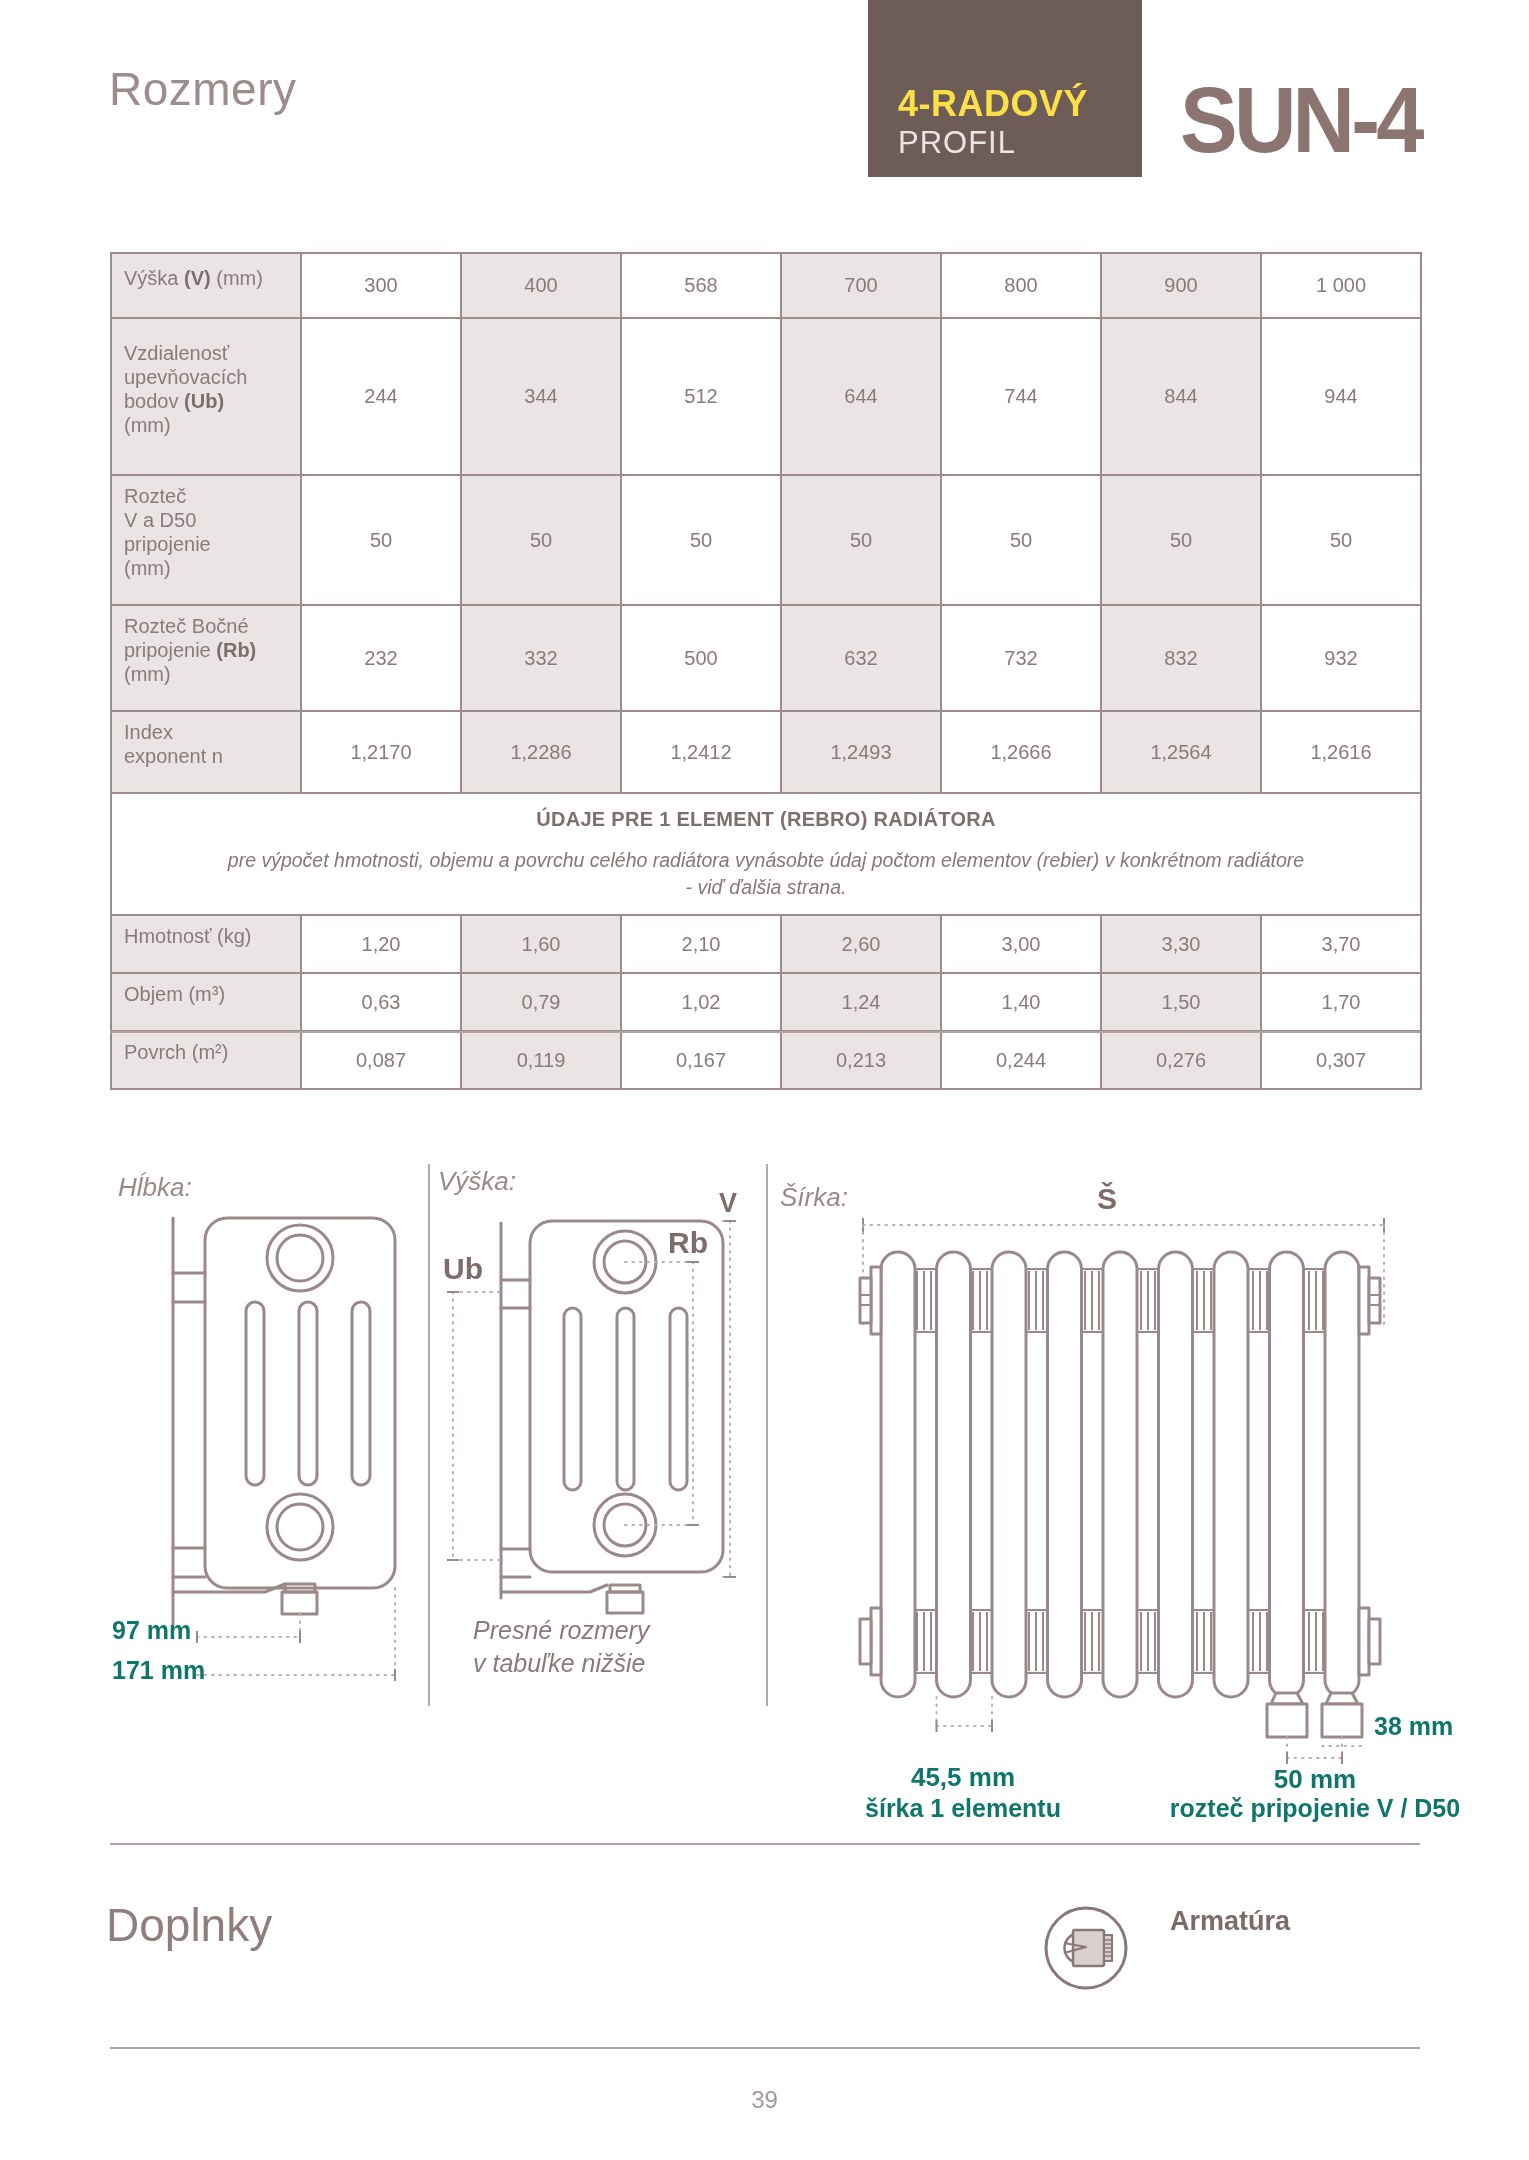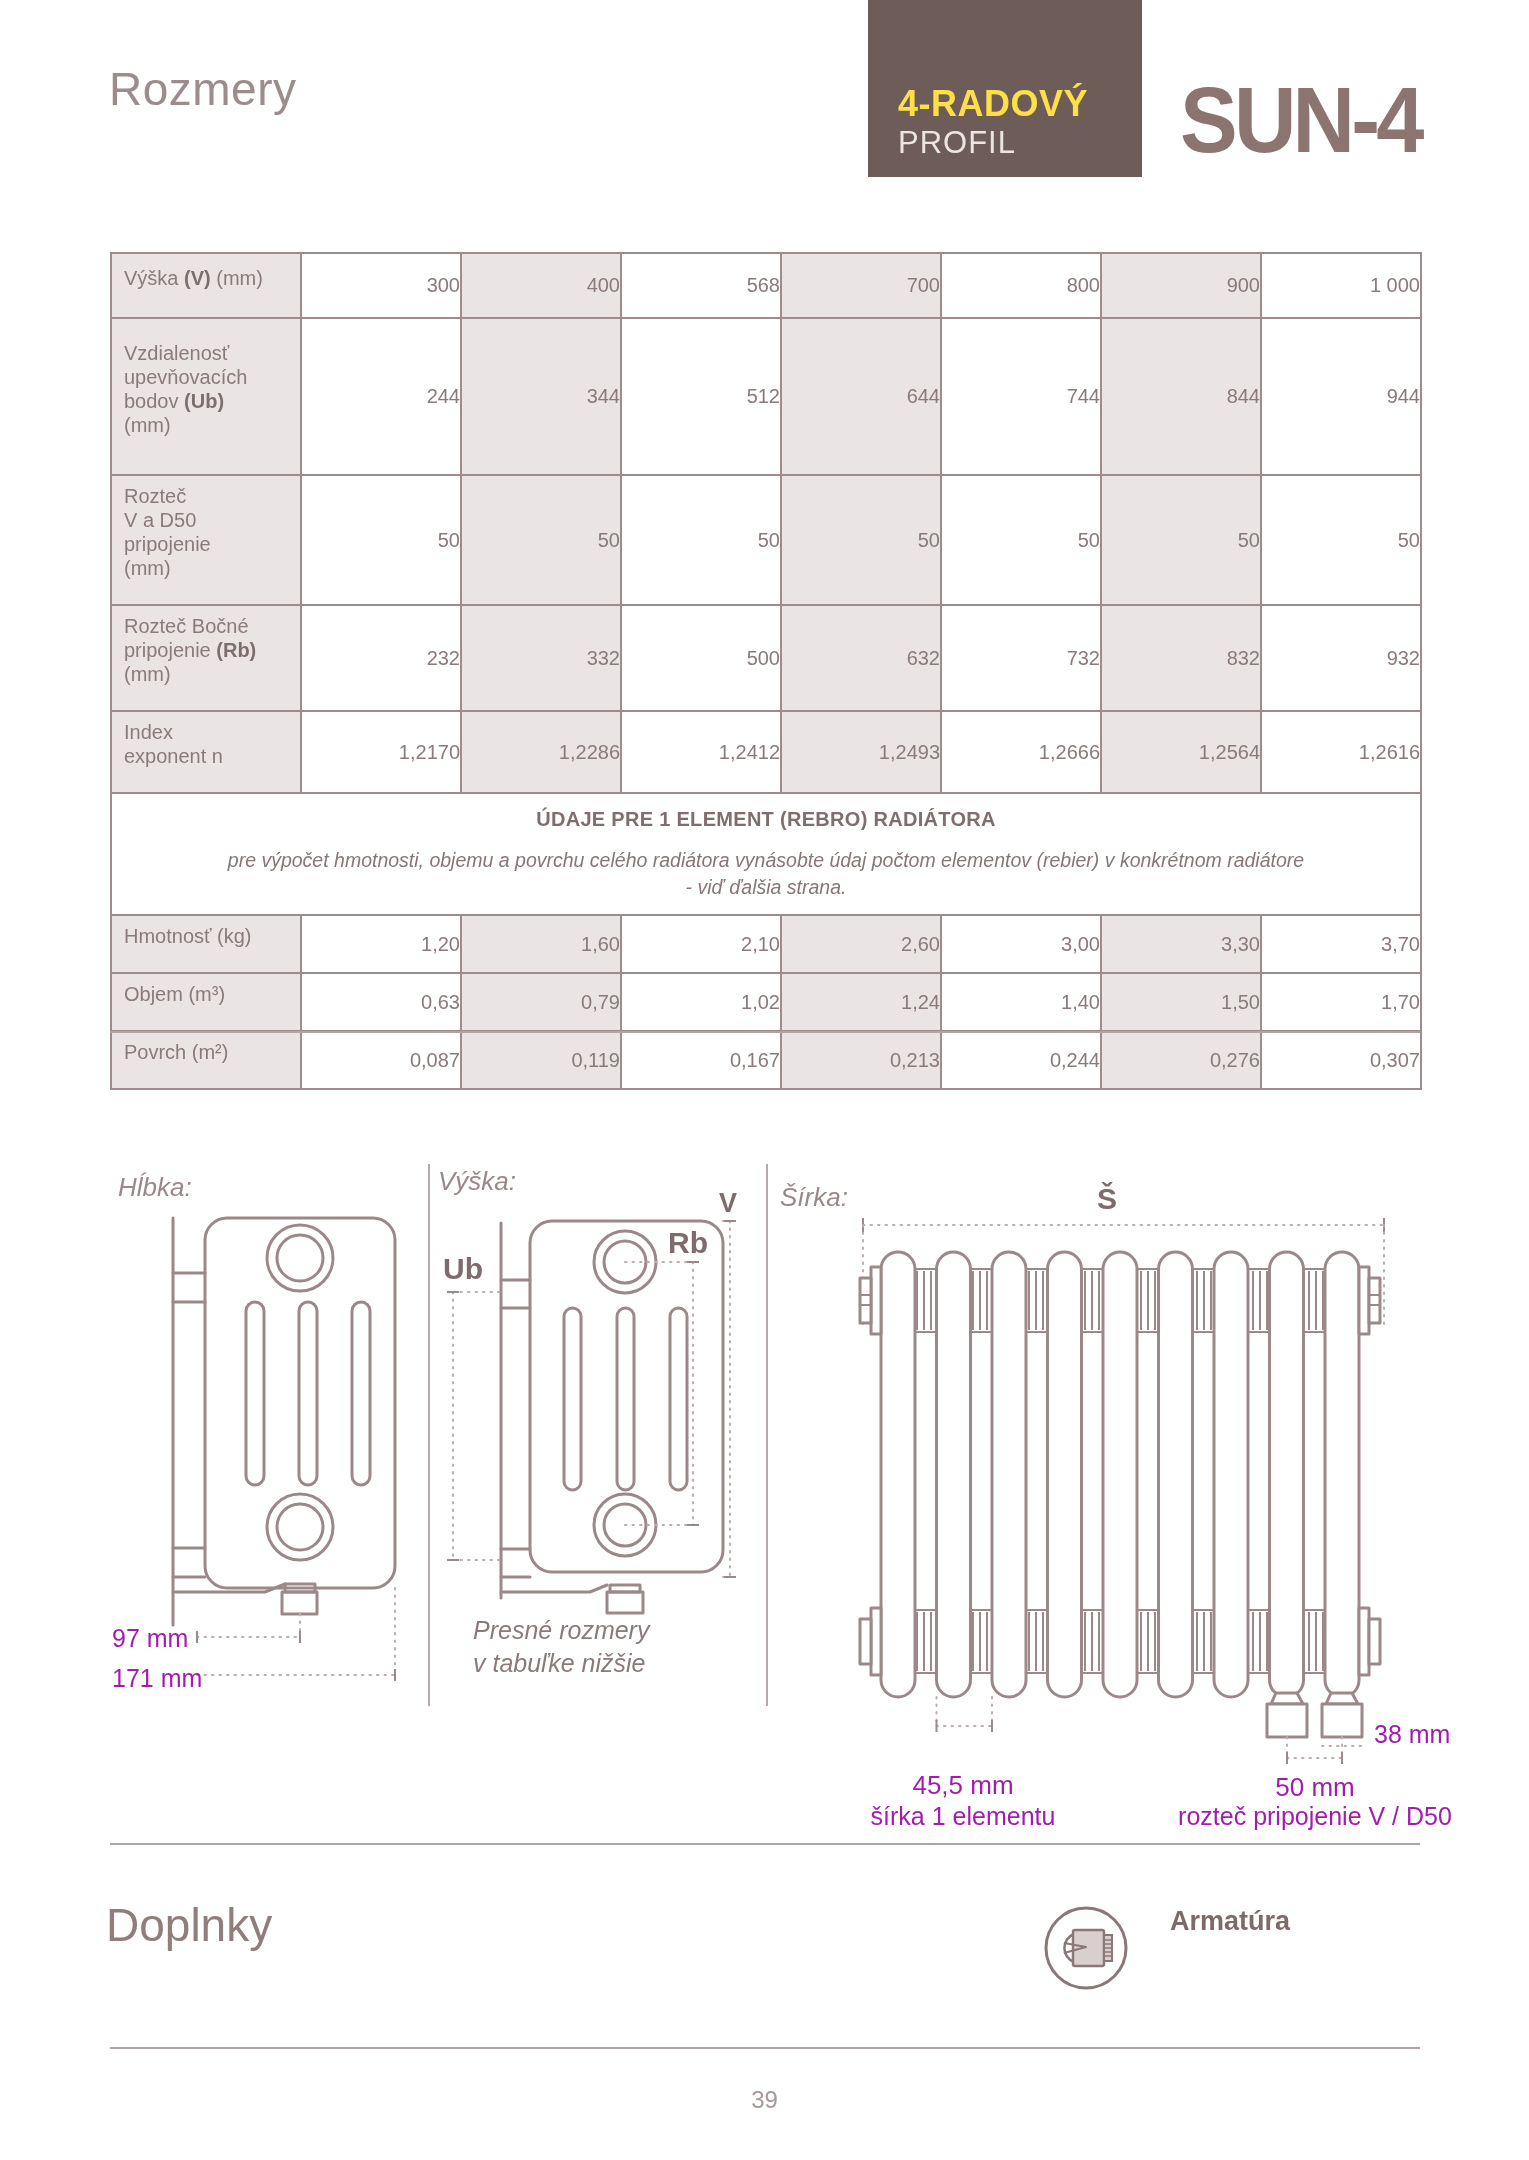--- a/index.html
+++ b/index.html
@@ -19,33 +19,33 @@
   .badge-line2 { font-size:31px; font-weight:400; color:#ece4e2; line-height:36px; letter-spacing:1px; }
   .product-title { left:1180px; top:70px; font-size:92px; font-weight:700; color:#8c7470;
     letter-spacing:-4px; transform:scaleX(.94); transform-origin:left top; line-height:100px; }
 
   
   table.dim-table { position:absolute; left:110px; top:252px; width:1310px;
     border-collapse:collapse; table-layout:fixed; }
   .dim-table td { border:2px solid #9e8b8b; font-size:20px; color:#8b7a7a; vertical-align:middle; }
   .dim-table td.label { text-align:left; padding:8px 6px 24px 12px; white-space:pre-line; line-height:24px; }
   .dim-table td.label b { font-weight:700; color:#7f6e6e; }
-  .dim-table td.val { text-align:right; }
+  .dim-table td.val { text-align:center; }
   .dim-table .shade { background:#eae5e4; }
   .dim-table td.info-cell { background:#fff; text-align:center; padding:12px 40px; }
   .info-title { font-weight:700; font-size:20px; color:#7f6e6e; margin-bottom:16px; letter-spacing:.3px; }
   .info-text { font-style:italic; font-size:19.5px; line-height:27px; color:#877676; }
 
   
   .rule { position:absolute; left:110px; width:1310px; height:2px; background:#b2a3a3; }
   .vdiv { position:absolute; width:2px; background:#b7a9a9; }
 
   
   .diag-label { font-style:italic; font-size:26px; color:#998888; }
-  .dim-label { font-weight:400; font-size:25px; color:#a21caf;margin-top:8px; }
+  .dim-label { font-weight:700; font-size:25px; color:#0f766e; }
   .dim-letter { font-weight:700; color:#7d6c6b; }
   .note { font-style:italic; font-size:25px; line-height:33px; color:#8a7a7a; white-space:pre-line; }
   .center { text-align:center; }
 
   
   .section-title { left:106px; top:1898px; font-size:46px; font-weight:400; color:#8f7e7c; }
   .acc-title { left:1170px; top:1906px; font-size:27px; font-weight:700; color:#7c6b69; }
   .acc-text { left:1170px; top:1944px; font-size:22px; line-height:31px; color:#a29391; }
   .acc-text b { color:#7c6b69; font-weight:700; }
   .page-num { left:0; top:2086px; width:1529px; text-align:center; font-size:24px; color:#a69899; }

